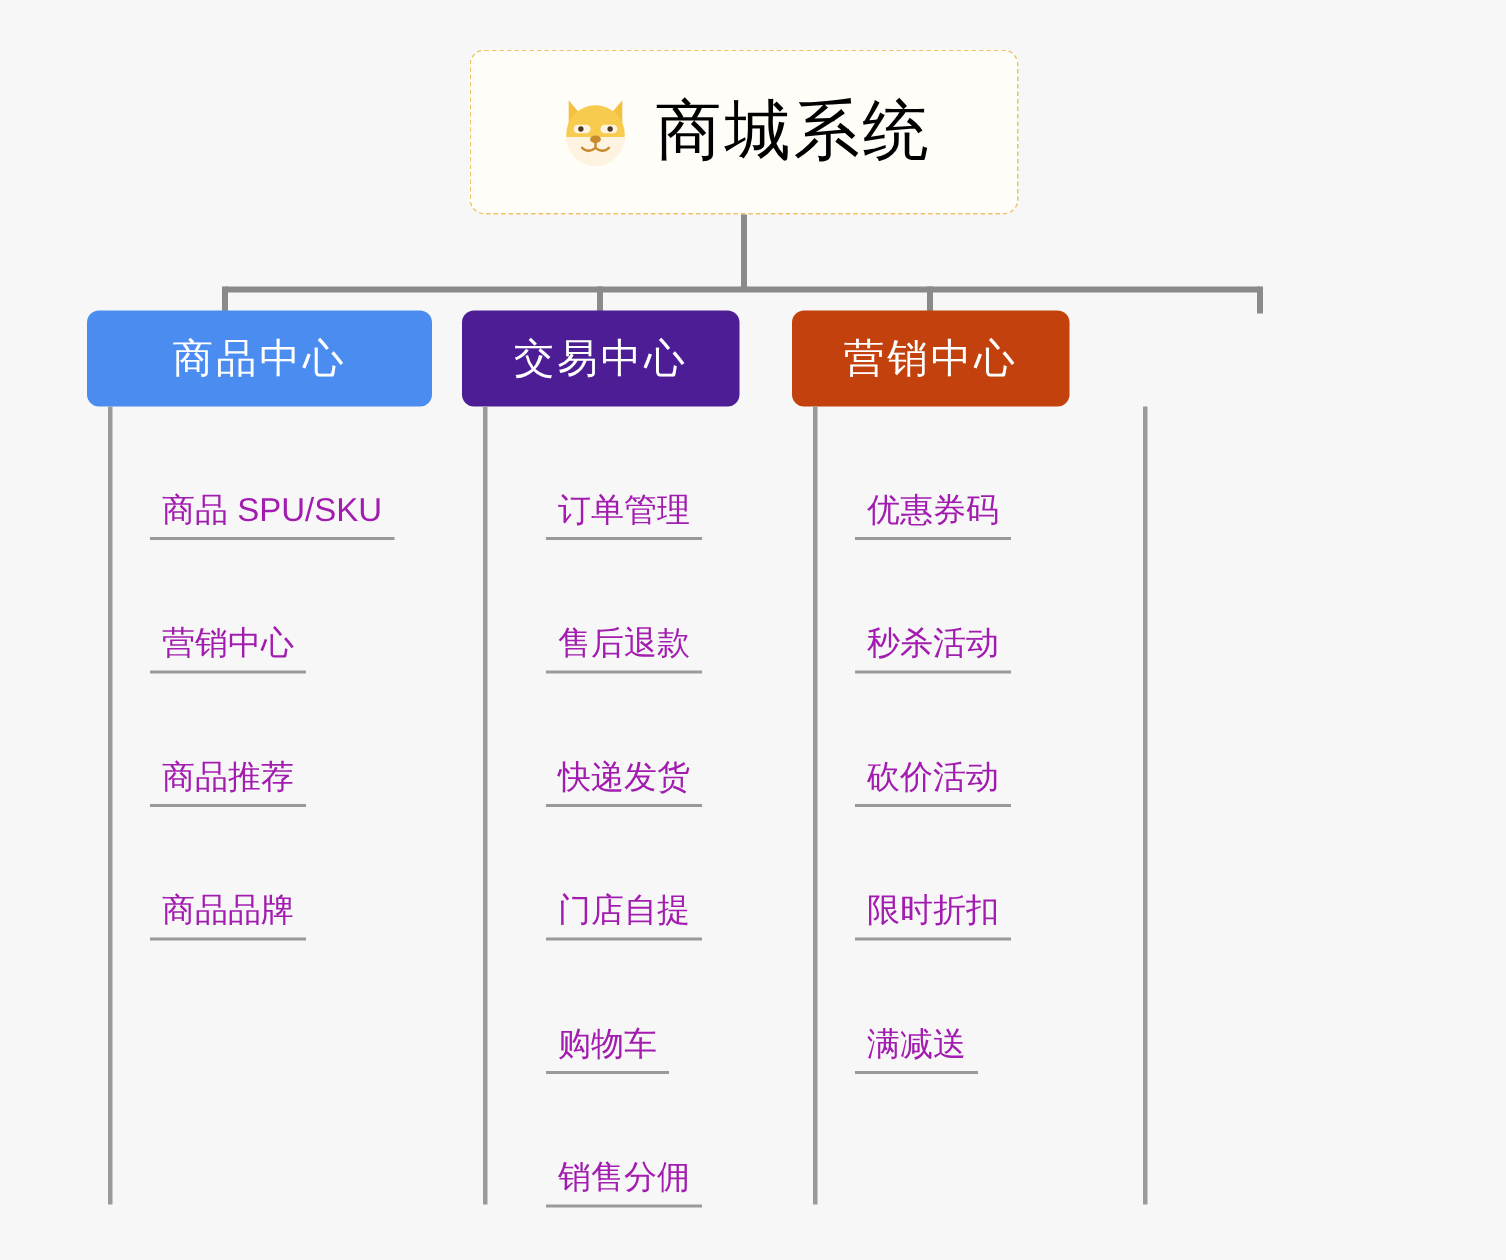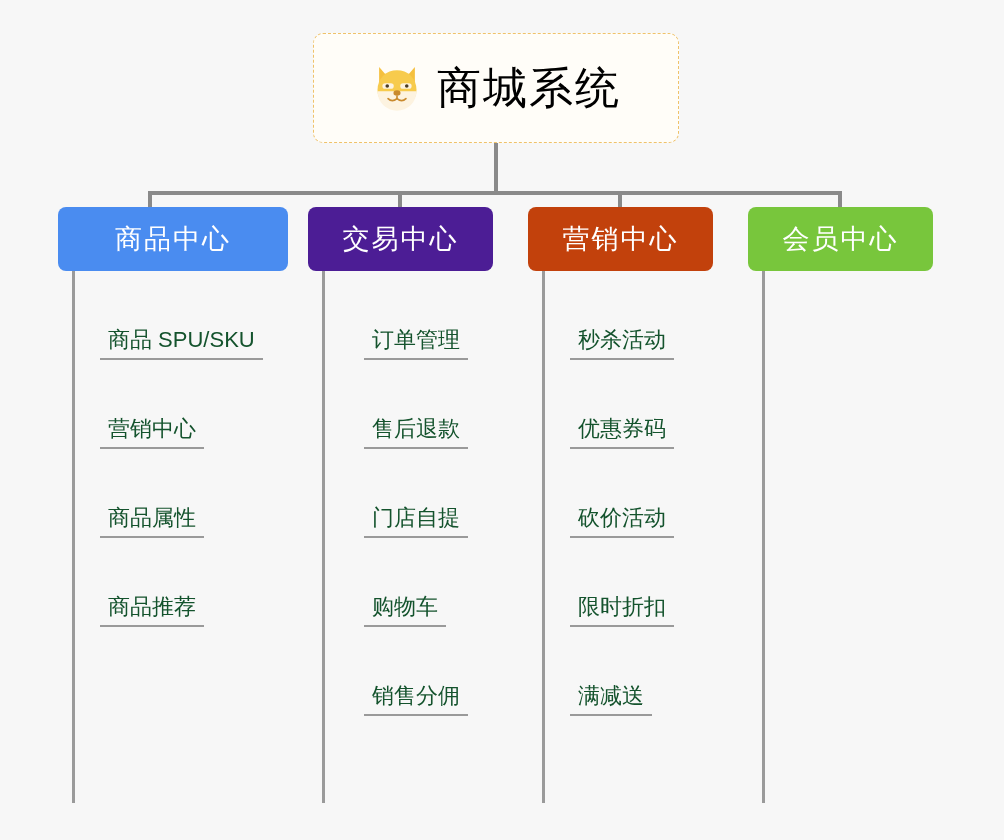--- a/index.html
+++ b/index.html
@@ -99,21 +99,21 @@
   .leaf {
     position: relative;
     height: 89px;
     box-sizing: border-box;
     display: flex;
     align-items: flex-end;
     padding-left: 28px;
   }
   .leaf-label {
     font-size: 22px;
-    color: #14532d;
+    color: #a21caf;
     line-height: 1;
     white-space: nowrap;
     padding: 0 8px 7px 8px;
     border-bottom: 2px solid #9a9a9a;
     display: inline-block;
   }
 </style>
 </head>
 <body>
 
@@ -151,75 +151,73 @@
   </div>
   <div class="trunk" style="left: 72px; height: 532px;"></div>
   <div class="leaf-list" style="left:72px;">
     <div class="leaf">
         <span class="leaf-label">商品 SPU/SKU</span>
       </div>
     <div class="leaf">
         <span class="leaf-label">营销中心</span>
       </div>
     <div class="leaf">
-        <span class="leaf-label">商品属性</span>
-      </div>
-    <div class="leaf">
         <span class="leaf-label">商品推荐</span>
+      </div>
+    <div class="leaf">
+        <span class="leaf-label">商品品牌</span>
       </div>
   </div>
 
   <div class="column" style="left:308px; width:185px;">
     <div class="cat-box" style="background: #4c1d95;">
       <span class="cat-label">交易中心</span>
     </div>
   </div>
   <div class="trunk" style="left: 322px; height: 532px;"></div>
   <div class="leaf-list" style="left:336px;">
     <div class="leaf">
         <span class="leaf-label">订单管理</span>
       </div>
     <div class="leaf">
         <span class="leaf-label">售后退款</span>
       </div>
     <div class="leaf">
+        <span class="leaf-label">快递发货</span>
+      </div>
+    <div class="leaf">
         <span class="leaf-label">门店自提</span>
       </div>
     <div class="leaf">
         <span class="leaf-label">购物车</span>
       </div>
     <div class="leaf">
         <span class="leaf-label">销售分佣</span>
       </div>
   </div>
 
   <div class="column" style="left:528px; width:185px;">
     <div class="cat-box" style="background: #c2410c;">
       <span class="cat-label">营销中心</span>
     </div>
   </div>
   <div class="trunk" style="left: 542px; height: 532px;"></div>
   <div class="leaf-list" style="left:542px;">
     <div class="leaf">
+        <span class="leaf-label">优惠券码</span>
+      </div>
+    <div class="leaf">
         <span class="leaf-label">秒杀活动</span>
       </div>
     <div class="leaf">
-        <span class="leaf-label">优惠券码</span>
-      </div>
-    <div class="leaf">
         <span class="leaf-label">砍价活动</span>
       </div>
     <div class="leaf">
         <span class="leaf-label">限时折扣</span>
       </div>
     <div class="leaf">
         <span class="leaf-label">满减送</span>
       </div>
   </div>
 
-  <div class="column" style="left:748px; width:185px;">
-    <div class="cat-box" style="background: rgb(120, 198, 60);">
-      <span class="cat-label">会员中心</span>
-    </div>
-  </div>
   <div class="trunk" style="left: 762px; height: 532px;"></div>
 
 </div>
 
 </body></html>

